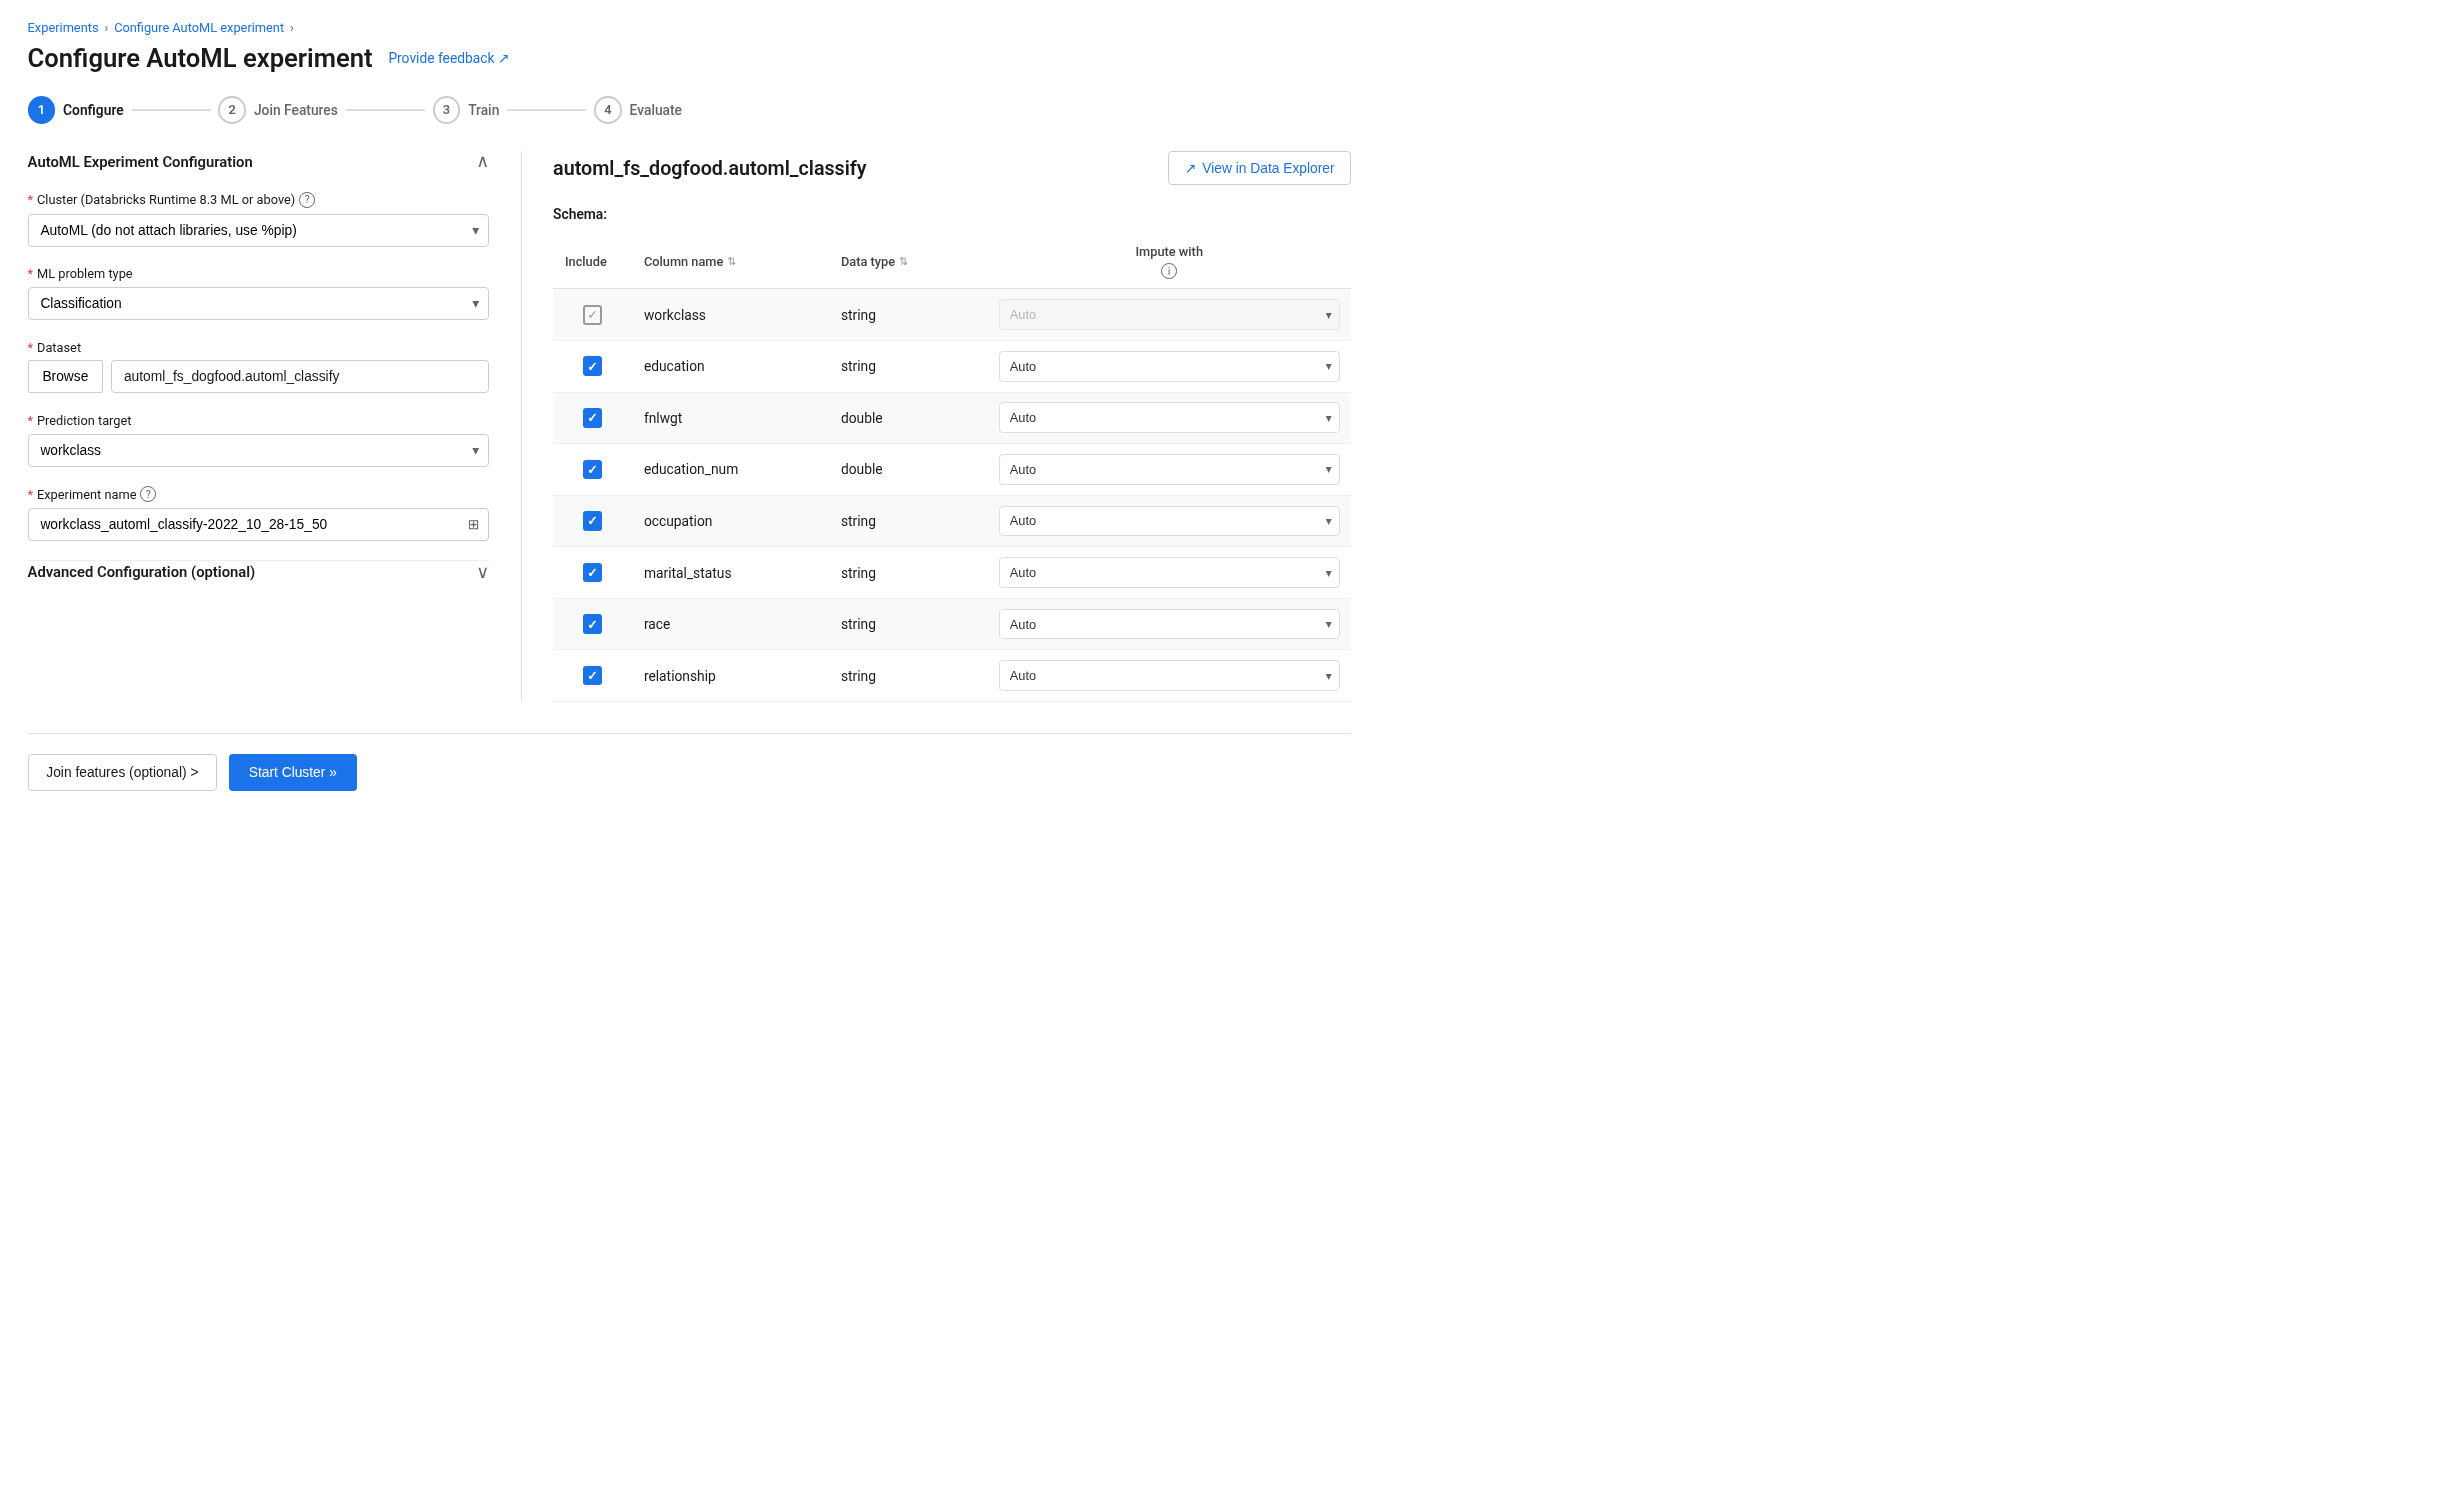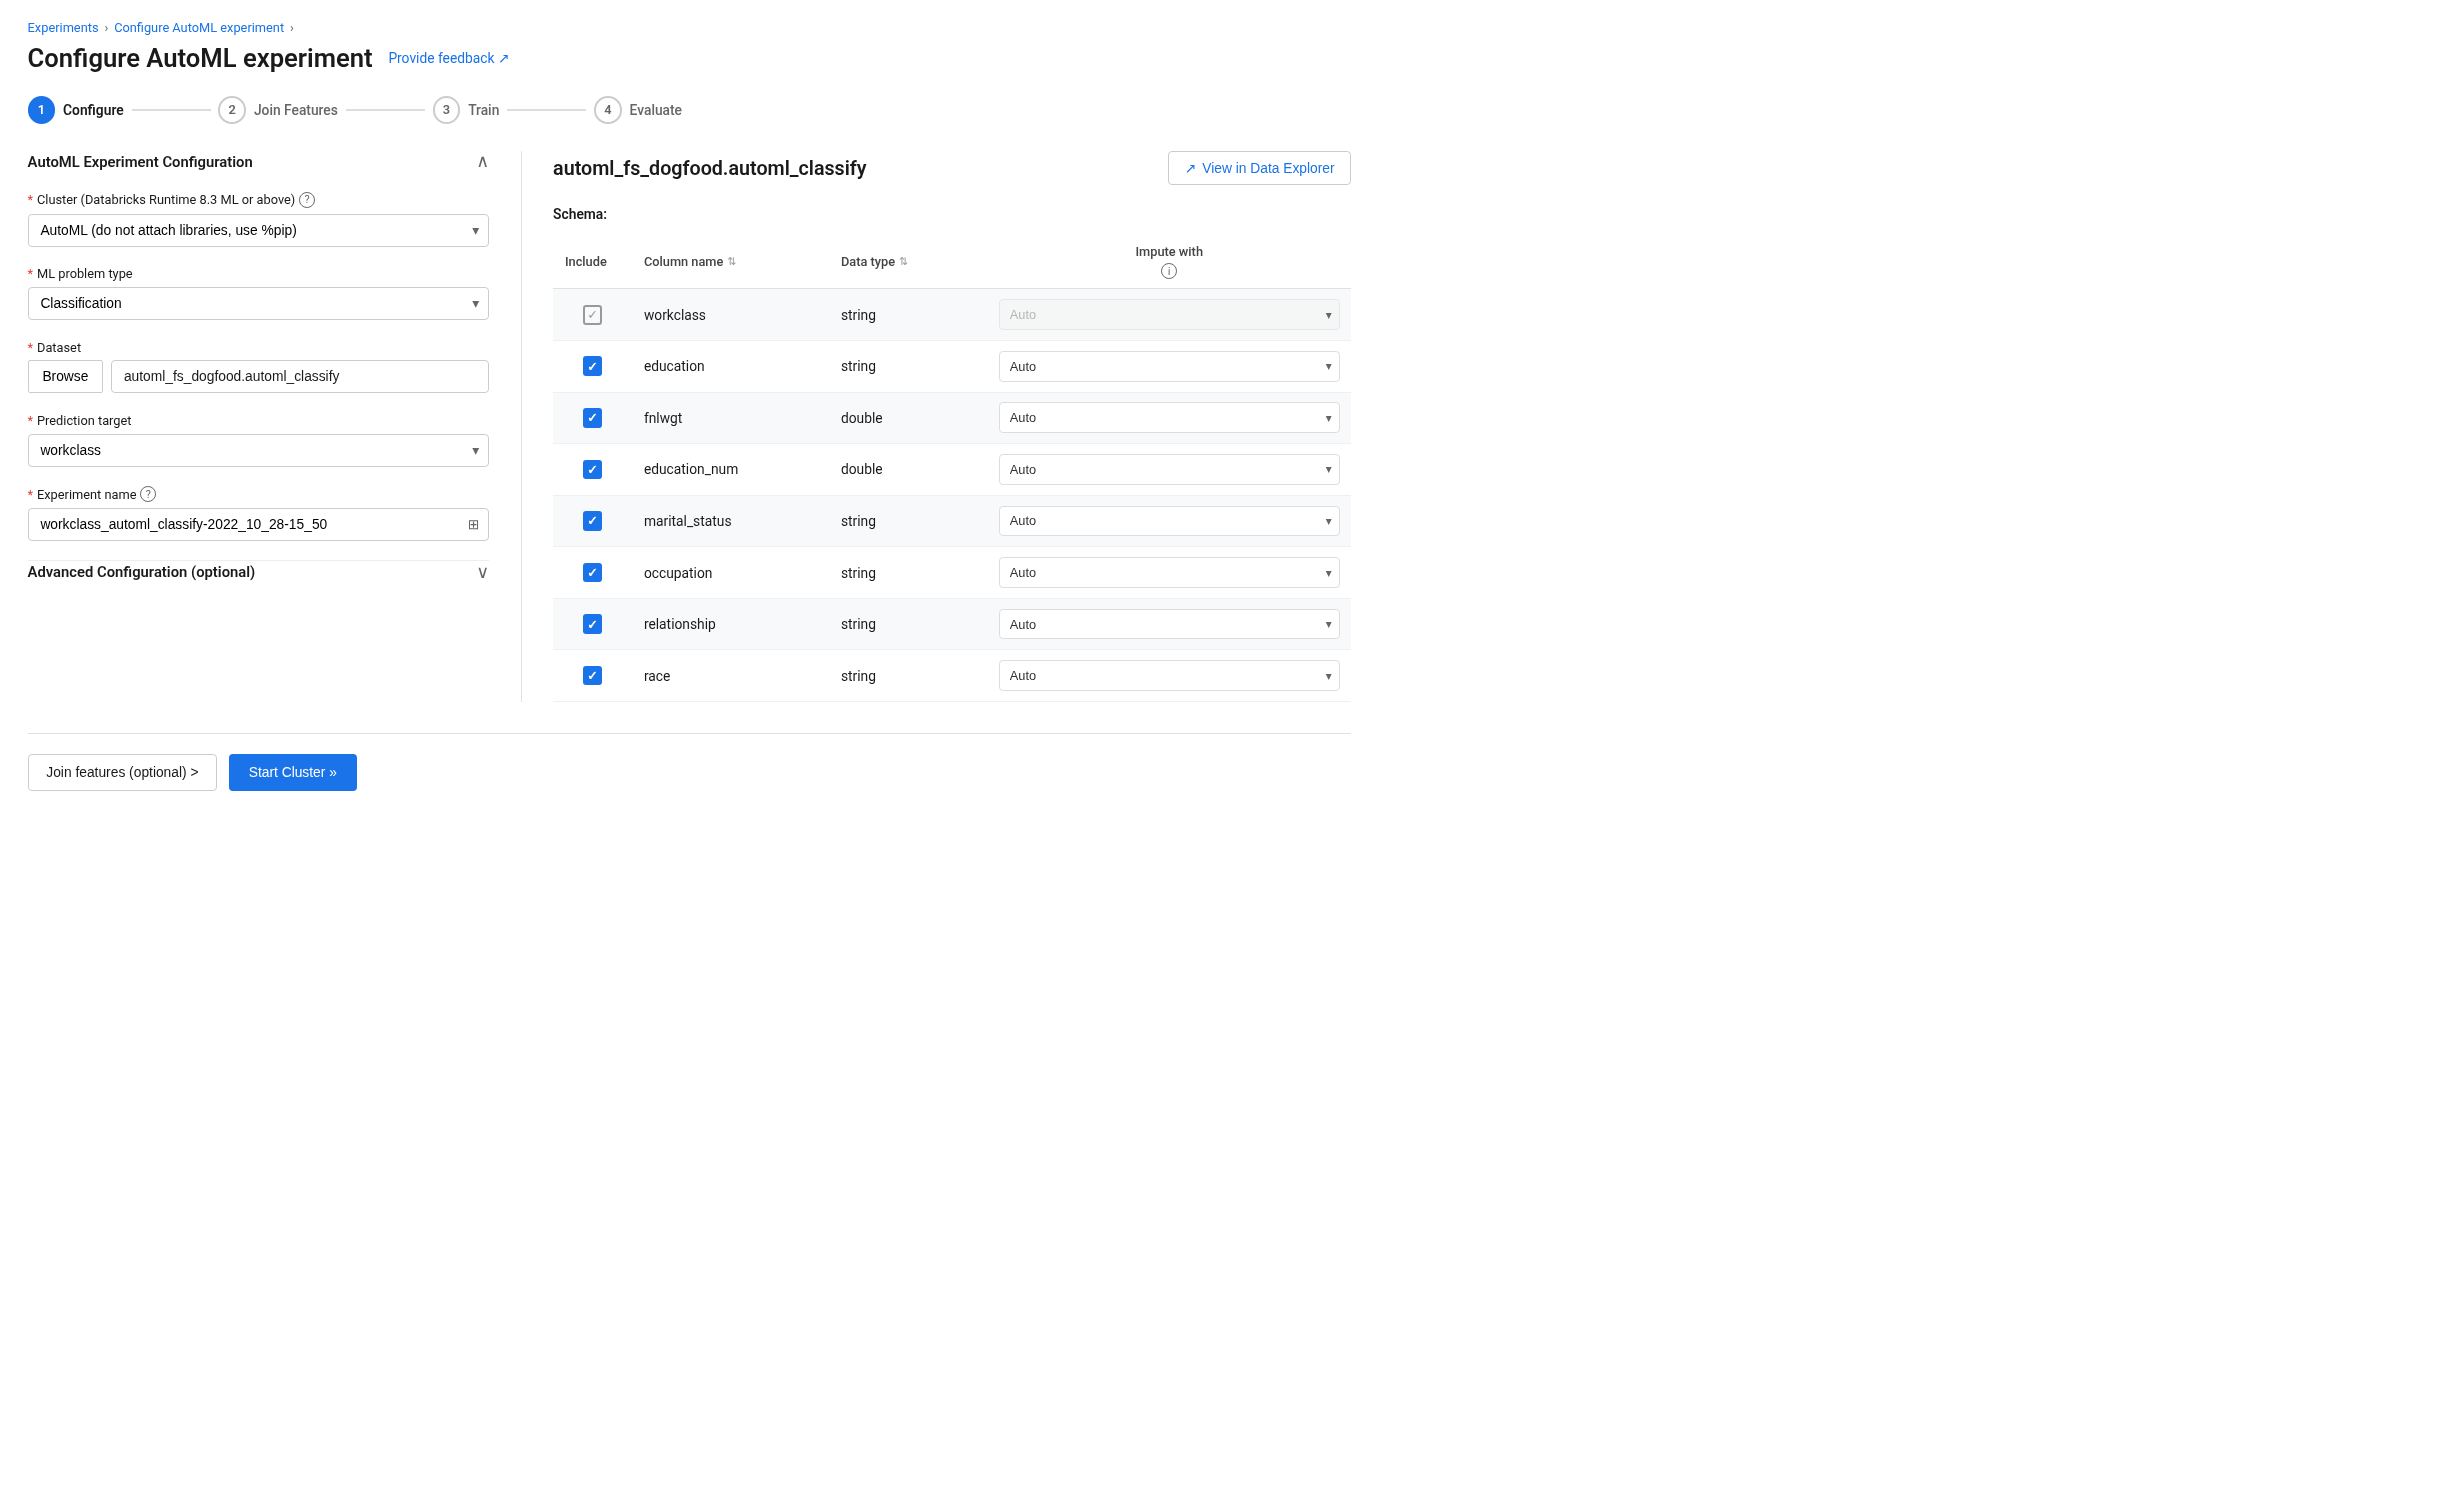--- a/index.html
+++ b/index.html
@@ -290,51 +290,51 @@
               <td class="col-name">education_num</td>
               <td class="col-type">double</td>
               <td>
                 <div class="impute-select-wrapper"><select><option>Auto</option></select><span class="impute-arrow">▾</span></div>
               </td>
             </tr>
             <tr>
               <td class="col-include" style="text-align: center;">
                 <div class="checkbox-checked" style="margin: 0px auto;"></div>
               </td>
+              <td class="col-name">occupation</td>
+              <td class="col-type">string</td>
+              <td>
+                <div class="impute-select-wrapper"><select><option>Auto</option></select><span class="impute-arrow">▾</span></div>
+              </td>
+            </tr>
+            <tr>
+              <td class="col-include" style="text-align: center;">
+                <div class="checkbox-checked" style="margin: 0px auto;"></div>
+              </td>
               <td class="col-name">marital_status</td>
               <td class="col-type">string</td>
               <td>
                 <div class="impute-select-wrapper"><select><option>Auto</option></select><span class="impute-arrow">▾</span></div>
               </td>
             </tr>
             <tr>
               <td class="col-include" style="text-align: center;">
                 <div class="checkbox-checked" style="margin: 0px auto;"></div>
               </td>
-              <td class="col-name">occupation</td>
+              <td class="col-name">race</td>
               <td class="col-type">string</td>
               <td>
                 <div class="impute-select-wrapper"><select><option>Auto</option></select><span class="impute-arrow">▾</span></div>
               </td>
             </tr>
             <tr>
               <td class="col-include" style="text-align: center;">
                 <div class="checkbox-checked" style="margin: 0px auto;"></div>
               </td>
               <td class="col-name">relationship</td>
-              <td class="col-type">string</td>
-              <td>
-                <div class="impute-select-wrapper"><select><option>Auto</option></select><span class="impute-arrow">▾</span></div>
-              </td>
-            </tr>
-            <tr>
-              <td class="col-include" style="text-align: center;">
-                <div class="checkbox-checked" style="margin: 0px auto;"></div>
-              </td>
-              <td class="col-name">race</td>
               <td class="col-type">string</td>
               <td>
                 <div class="impute-select-wrapper"><select><option>Auto</option></select><span class="impute-arrow">▾</span></div>
               </td>
             </tr>
           </tbody>
       </table>
     </div>
   </div>
 

